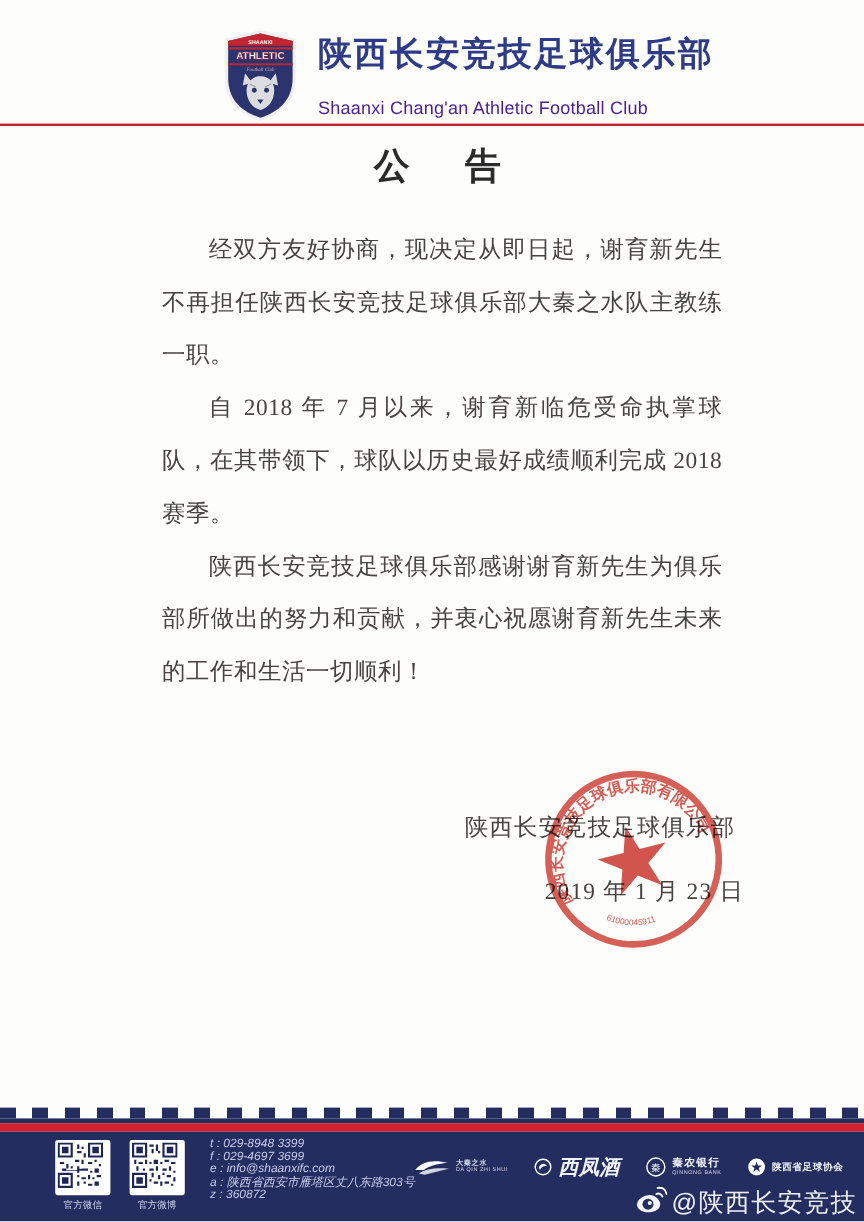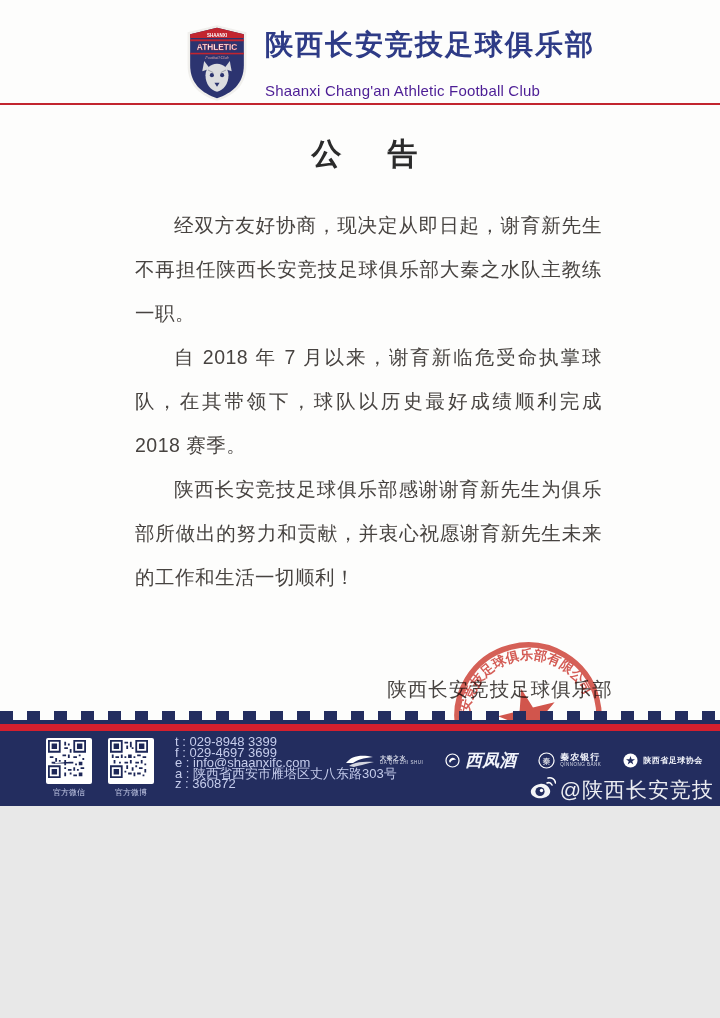--- a/index.html
+++ b/index.html
@@ -1,27 +1,27 @@
 <!DOCTYPE html>
 <html><head>
 <meta charset="utf-8">
 <style>
   html,body{margin:0;padding:0;background:#e8e8e8;}
-  .page{position:relative;width:720px;height:806px;margin:0 auto;background:#fdfdfc;overflow:hidden;
+  .page{position:relative;width:720px;height:1018px;margin:0 auto;background:#fdfdfc;overflow:hidden;
         font-family:"Liberation Sans","DejaVu Sans",sans-serif;}
   
   .header{position:absolute;top:24px;left:185px;display:flex;align-items:center;gap:16px;}
   .logo{width:64px;height:78px;flex:0 0 auto;}
   .club-names{display:flex;flex-direction:column;}
   .club-zh{font-size:28px;font-weight:bold;color:#2e3b86;letter-spacing:2px;line-height:34px;}
   .club-en{font-size:15px;color:#4c1d95;margin-top:20px;letter-spacing:.2px;}
   .red-rule{position:absolute;top:103px;left:0;width:720px;height:2px;background:#c2252f;}
   
-  .doc{position:absolute;top:134px;left:135px;width:467px;color:#474340;
-       font-family:Liberation Sans, sans-serif;}
+  .doc{position:absolute;top:118px;left:135px;width:467px;color:#474340;
+       font-family:Liberation Serif, serif;}
   .doc-title{margin:0 0 28px 0;text-align:center;font-size:30px;font-weight:bold;color:#2b2b2b;
              letter-spacing:8px;}
   .doc p{margin:0;font-size:19.5px;line-height:44px;text-indent:2em;text-align:justify;
          letter-spacing:.5px;}
   
   .sign-block{position:absolute;top:676px;right:100px;width:240px;text-align:center;
               font-family:"Liberation Serif","DejaVu Serif",serif;color:#474340;}
   .sign-name{font-size:19.5px;letter-spacing:1px;}
   .sign-date{font-size:19.5px;margin-top:26px;letter-spacing:1px;text-align:right;}
   .seal{position:absolute;top:638px;left:450px;width:156px;height:156px;opacity:.85;
@@ -29,21 +29,21 @@
   
   .footer{position:absolute;left:0;bottom:0;width:720px;}
   .teeth{height:9px;background:repeating-linear-gradient(to right,#232d5f 0 13px,transparent 13px 27px);}
   .teeth-base{height:4px;background:#232d5f;}
   .stripe{height:7px;background:#d41f2e;}
   .footer-body{position:relative;height:75px;background:#232d5f;color:#d7dcf2;}
   .qr-wrap{position:absolute;left:46px;top:7px;display:flex;gap:16px;}
   .qr{display:flex;flex-direction:column;align-items:center;}
   .qr-box{width:42px;height:42px;background:#fff;border-radius:2px;padding:2px;}
   .qr-label{font-size:8px;margin-top:3px;color:#ccd2ee;}
-  .contact{position:absolute;left:175px;top:6px;font-size:13px;line-height:10.5px;color:#c6cdec;}
+  .contact{position:absolute;left:175px;top:6px;font-size:10px;line-height:10.5px;color:#c6cdec;font-style:italic;}
   .sponsors{position:absolute;left:345px;top:18px;display:flex;align-items:center;gap:22px;color:#f2f4fb;}
   .sponsor{display:flex;align-items:center;gap:5px;}
   .sp-stack{display:flex;flex-direction:column;line-height:1.1;}
   .sp-name{font-size:9px;font-weight:bold;letter-spacing:1px;}
   .sp-sub{font-size:4.5px;letter-spacing:.5px;opacity:.85;}
   .sp-script{font-size:17px;font-style:italic;font-family:"Liberation Serif",serif;font-weight:bold;}
   .sp-small{font-size:8px;font-weight:bold;letter-spacing:.5px;}
   .weibo{position:absolute;right:6px;bottom:2px;display:flex;align-items:flex-start;gap:4px;
          color:rgba(255,255,255,.92);font-size:21px;font-weight:normal;letter-spacing:1px;}
 </style>

